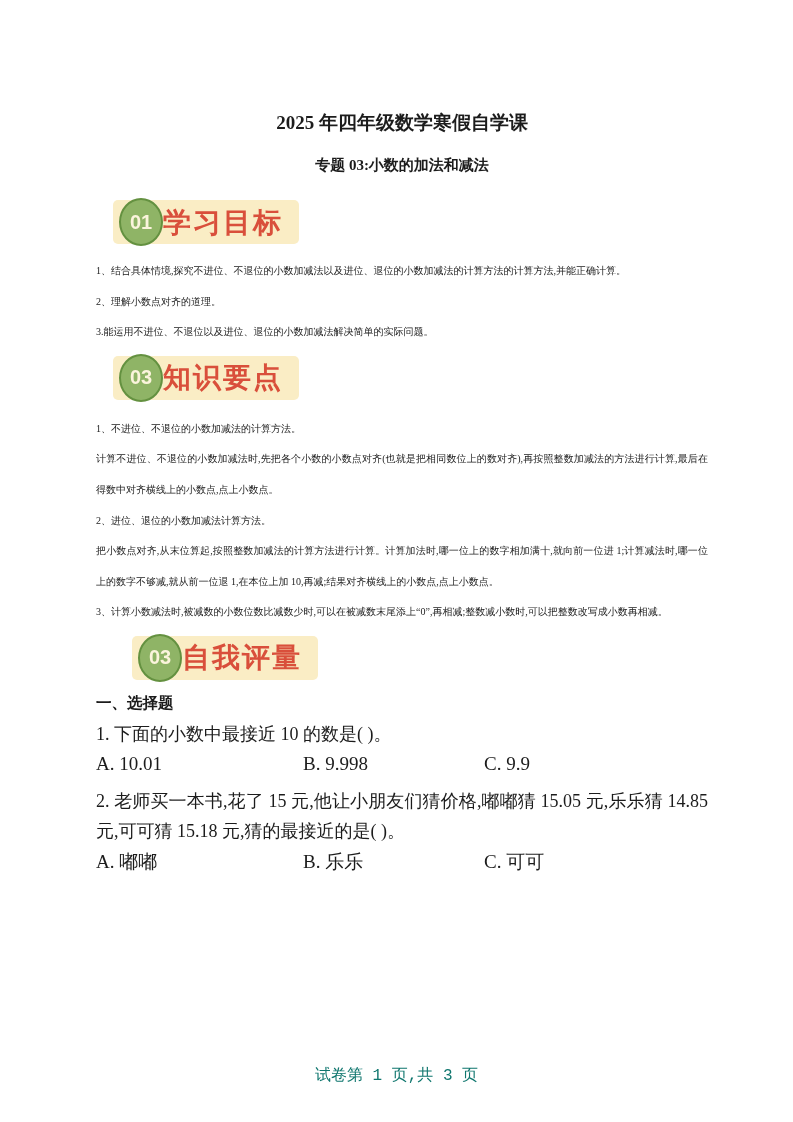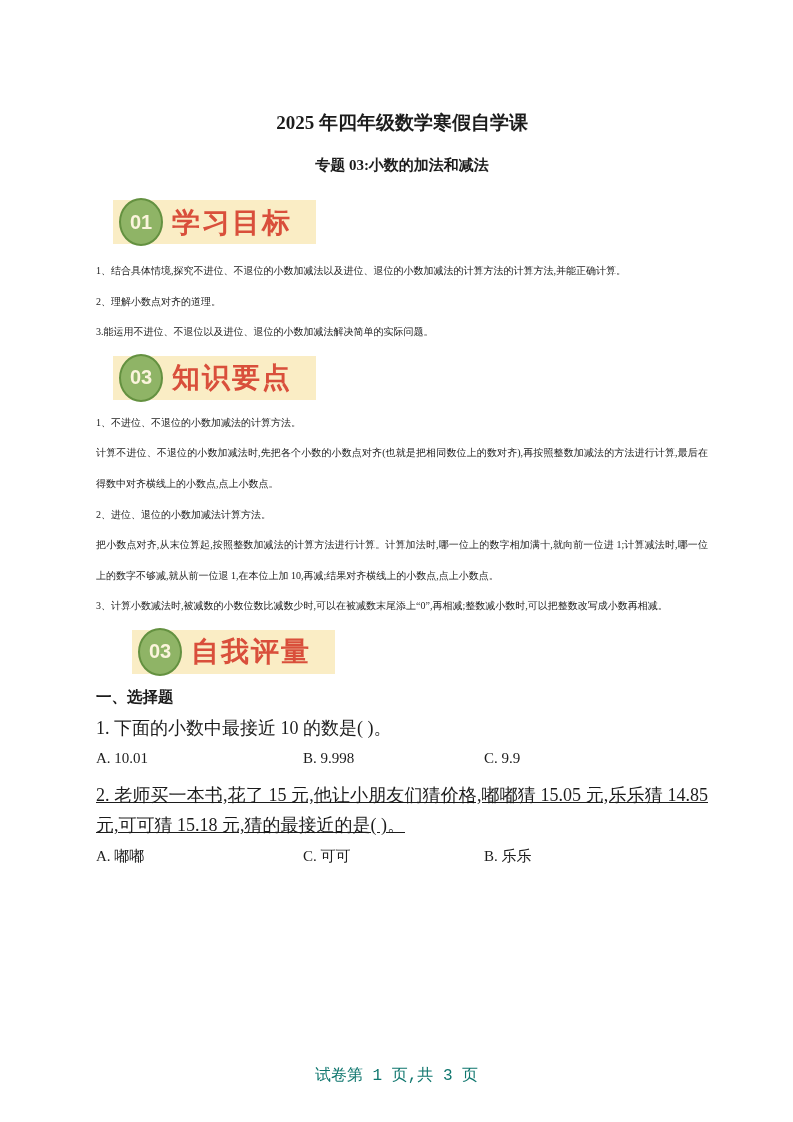--- a/index.html
+++ b/index.html
@@ -32,23 +32,22 @@
     font-weight: bold;
     text-align: center;
     line-height: 26px;
   }
   .sec-badge {
     display: flex;
     align-items: center;
     width: fit-content;
     height: 44px;
     background: #faedc5;
-    border-radius: 0;
-    padding: 0 24px 0 6px;
-    gap: 9px;
+    border-radius: 5px;
+    padding: 0 16px 0 6px;
     margin-left: 17px;
     overflow: visible;
   }
   .badge-num {
     flex: 0 0 44px;
     width: 44px;
     height: 48px;
     margin: -2px 0;
     border-radius: 50%;
     background: #8fb466;
@@ -69,44 +68,44 @@
     letter-spacing: 2px;
     color: #d94f3b;
     line-height: 1;
     padding-top: 1px;
     text-align: right;
   }
   .m-badge1 { margin-top: 22px; }
   .m-badge2 { margin-top: 8px; }
   .m-badge3 { margin-top: 8px; margin-left: 36px; }
   .paras { margin-top: 12px; }
-  .paras2 { margin-top: 8px; }
+  .paras2 { margin-top: 14px; }
   .para {
     margin: 0;
     font-size: 10px;
     line-height: 30.6px;
     text-align: justify;
   }
   .subheading {
     margin: 8px 0 0 0;
     font-size: 15.5px;
     font-weight: bold;
     line-height: 30.6px;
   }
   .question-text {
     margin: 0;
     font-size: 18px;
     line-height: 30.6px;
     text-align: justify;
   }
-  .q2 { margin-top: 6px; text-decoration: underline; }
+  .q2 { margin-top: 6px; }
   .options-row {
     display: grid;
     grid-template-columns: 207px 181px 1fr;
-    font-size: 15px;
+    font-size: 19px;
     line-height: 30.6px;
   }
   .footer {
     position: absolute;
     top: 1066px;
     left: 0;
     width: 100%;
     text-align: center;
     font-size: 16px;
     color: #0f766e;
@@ -154,20 +153,20 @@
     <p class="question-text">1. 下面的小数中最接近 10 的数是(  )。</p>
     <div class="options-row">
       <span>A. 10.01</span>
       <span>B. 9.998</span>
       <span>C. 9.9</span>
     </div>
 
     <p class="question-text q2">2. 老师买一本书,花了 15 元,他让小朋友们猜价格,嘟嘟猜 15.05 元,乐乐猜 14.85 元,可可猜 15.18 元,猜的最接近的是(  )。</p>
     <div class="options-row">
       <span>A. 嘟嘟</span>
+      <span>B. 乐乐</span>
       <span>C. 可可</span>
-      <span>B. 乐乐</span>
     </div>
 
   </div>
 
   <div class="footer">试卷第 1 页,共 3 页</div>
 </div>
 
 </body></html>

